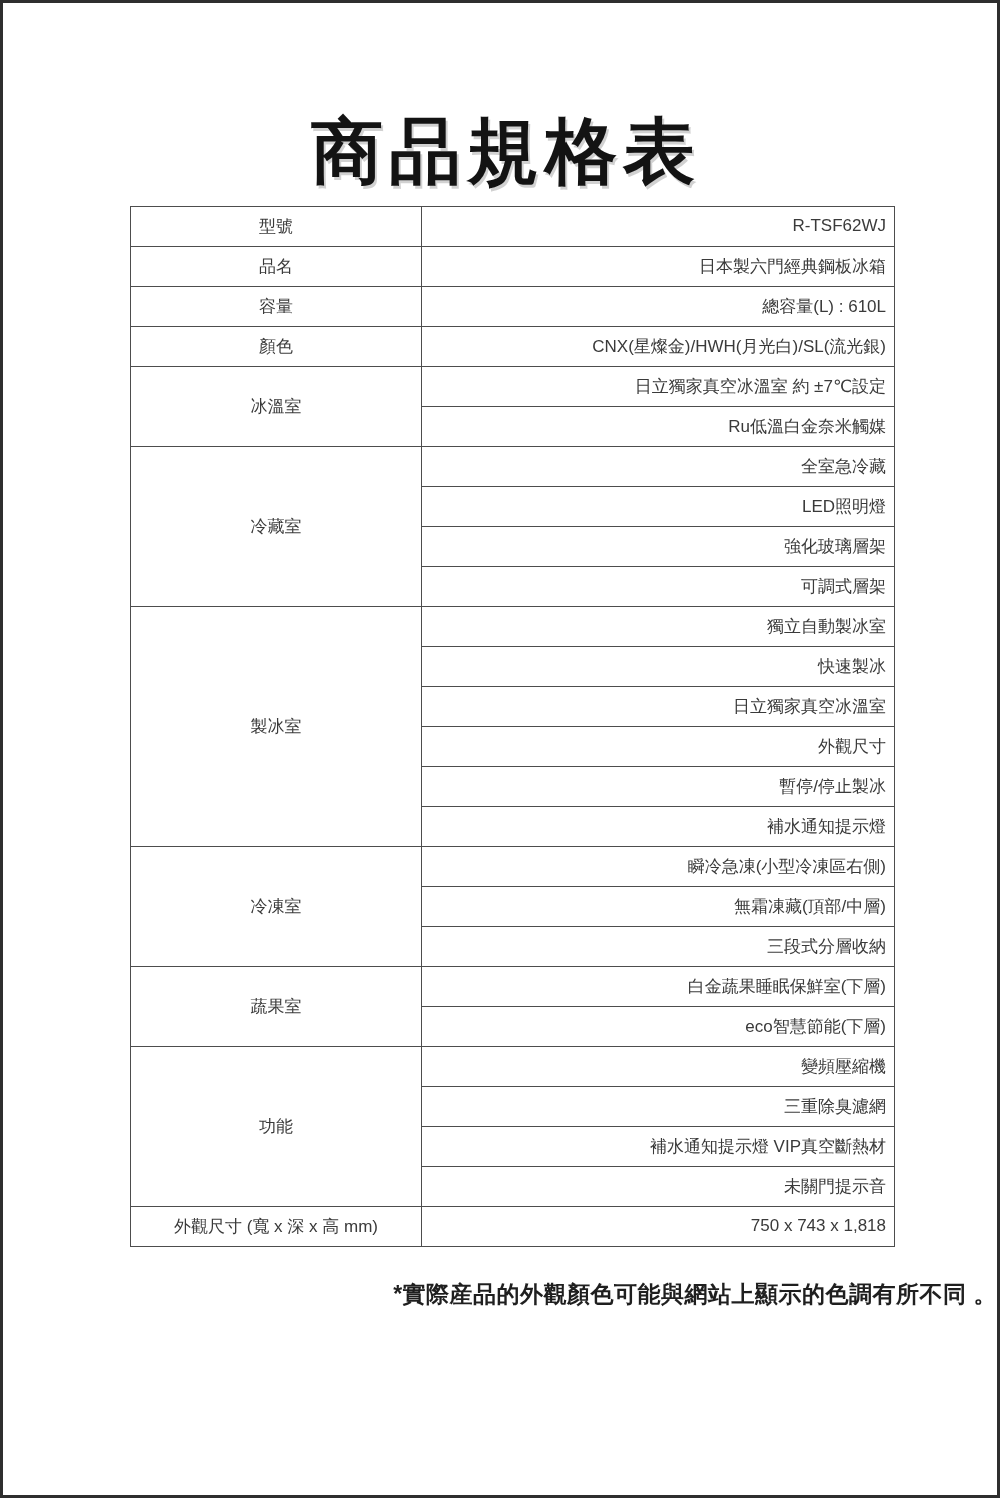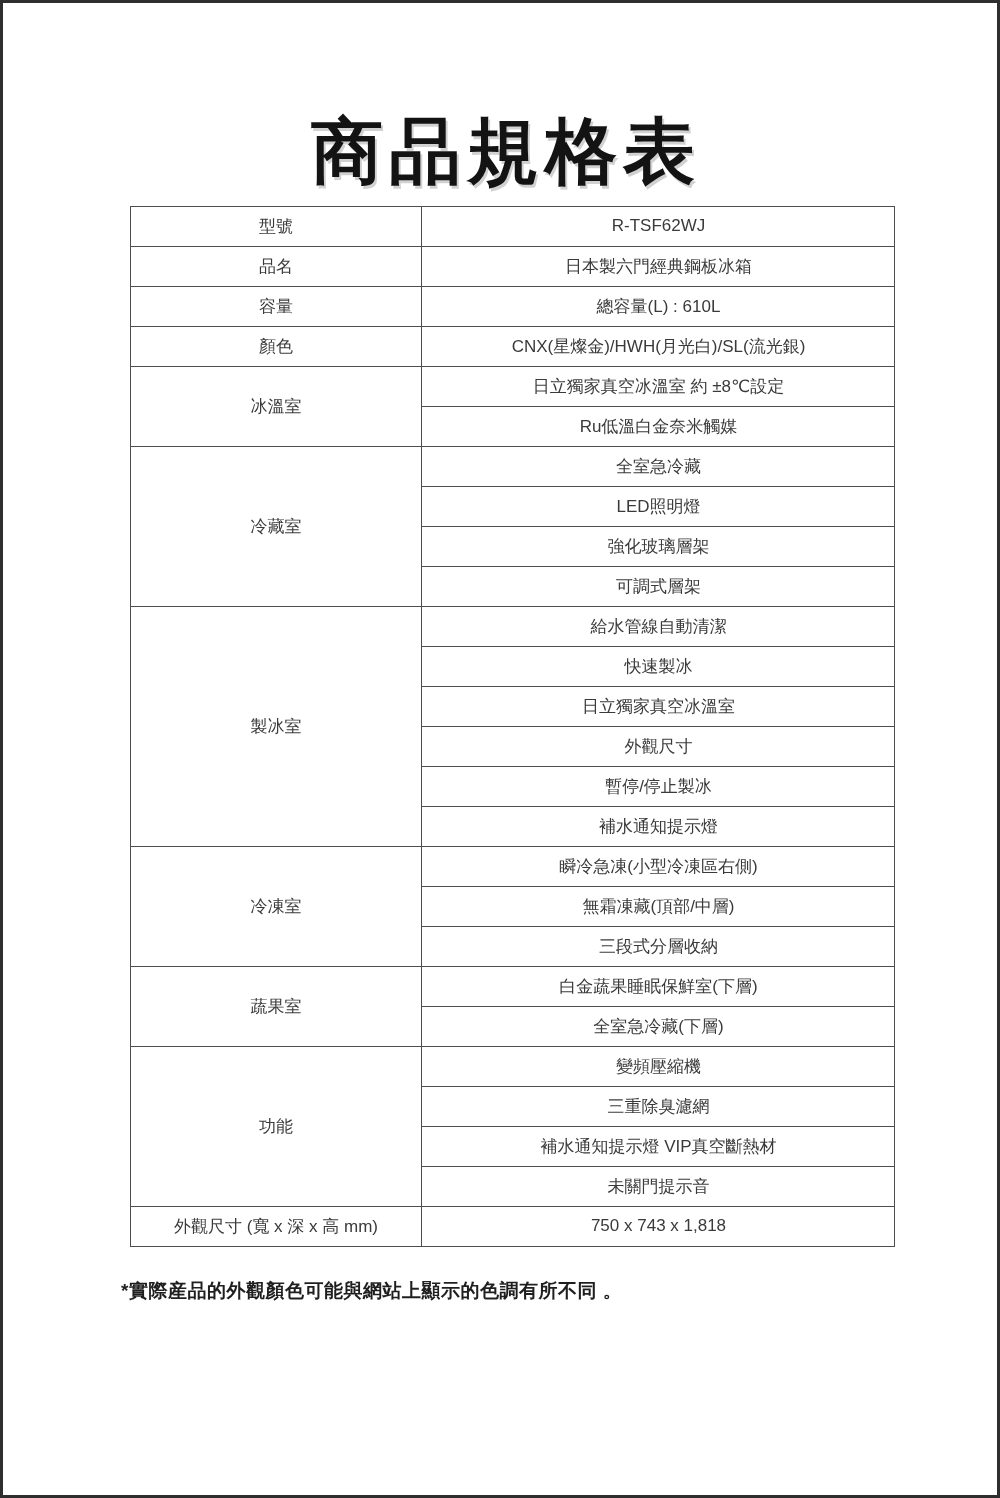--- a/index.html
+++ b/index.html
@@ -34,28 +34,29 @@
   table.spec td {
     border: 1px solid #4d4d4d;
     font-size: 17px;
     color: #3a3a3a;
     vertical-align: middle;
     overflow: hidden;
     white-space: nowrap;
   }
   table.spec tr { height: 40px; }
   td.lbl { text-align: center; padding: 0 16px; }
-  td.val { text-align: center; padding: 0 8px 0 9px; }
+  td.val { text-align: right; padding: 0 8px 0 9px; }
   .notes {
     margin: 28px 0 0 118px;
-    font-size: 19px;
+    font-size: 23px;
     font-weight: 700;
     color: #1f1f1f;
     line-height: 1.72;
     letter-spacing: 0.5px;
+    text-align: right;
   }
   .notes .note { white-space: nowrap; }
 </style>
 </head>
 <body>
 
 <div class="page">
 
   <h1 class="page-title">商品規格表</h1>
 
@@ -77,21 +78,21 @@
         <td class="lbl">容量</td>
         <td class="val">總容量(L) : 610L</td>
       </tr>
       <tr>
         <td class="lbl">顏色</td>
         <td class="val">CNX(星燦金)/HWH(月光白)/SL(流光銀)</td>
       </tr>
 
       <tr>
         <td class="lbl" rowspan="2">冰溫室</td>
-        <td class="val">日立獨家真空冰溫室 約 ±8℃設定</td>
+        <td class="val">日立獨家真空冰溫室 約 ±7℃設定</td>
       </tr>
       <tr>
         <td class="val">Ru低溫白金奈米觸媒</td>
       </tr>
 
       <tr>
         <td class="lbl" rowspan="4">冷藏室</td>
         <td class="val">全室急冷藏</td>
       </tr>
       <tr>
@@ -99,21 +100,21 @@
       </tr>
       <tr>
         <td class="val">強化玻璃層架</td>
       </tr>
       <tr>
         <td class="val">可調式層架</td>
       </tr>
 
       <tr>
         <td class="lbl" rowspan="6">製冰室</td>
-        <td class="val">給水管線自動清潔</td>
+        <td class="val">獨立自動製冰室</td>
       </tr>
       <tr>
         <td class="val">快速製冰</td>
       </tr>
       <tr>
         <td class="val">日立獨家真空冰溫室</td>
       </tr>
       <tr>
         <td class="val">外觀尺寸</td>
       </tr>
@@ -133,21 +134,21 @@
       </tr>
       <tr>
         <td class="val">三段式分層收納</td>
       </tr>
 
       <tr>
         <td class="lbl" rowspan="2">蔬果室</td>
         <td class="val">白金蔬果睡眠保鮮室(下層)</td>
       </tr>
       <tr>
-        <td class="val">全室急冷藏(下層)</td>
+        <td class="val">eco智慧節能(下層)</td>
       </tr>
 
       <tr>
         <td class="lbl" rowspan="4">功能</td>
         <td class="val">變頻壓縮機</td>
       </tr>
       <tr>
         <td class="val">三重除臭濾網</td>
       </tr>
       <tr>

